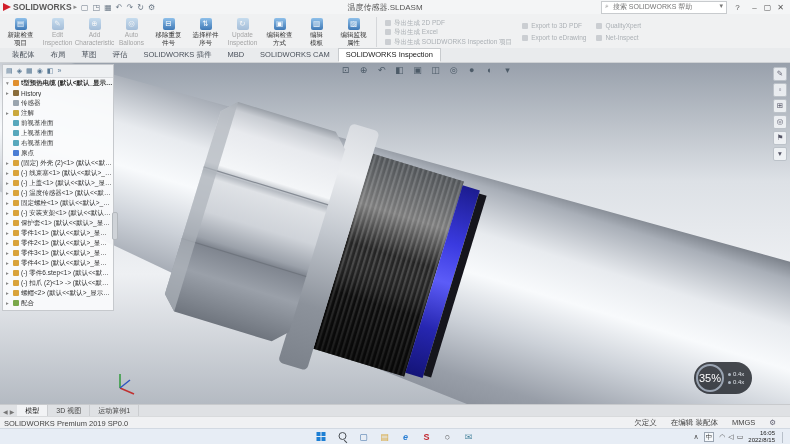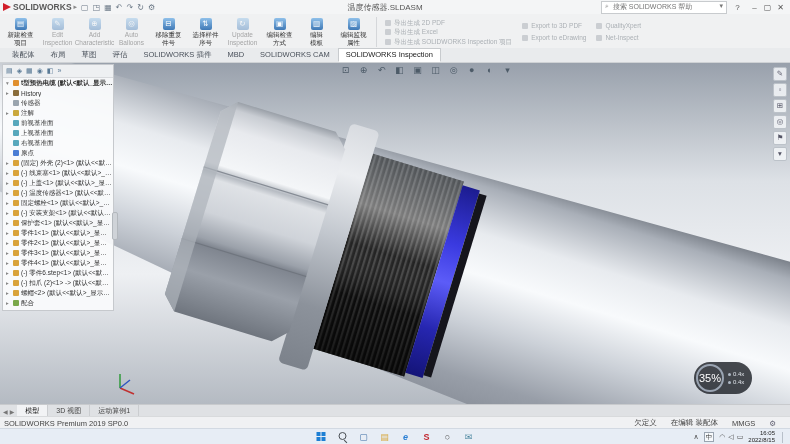--- a/index.html
+++ b/index.html
@@ -73,21 +73,21 @@
   .ov-row{display:flex;align-items:center;gap:2px;font-size:6px;color:#dfe4ea;line-height:7px}
   .ov-dot{width:3px;height:3px;border-radius:50%;background:#aeb8c4}
 
   
   .doctabs{position:absolute;top:404px;left:0;right:0;height:12px;background:#dfe1e4;border-top:1px solid #c8cacd;display:flex;align-items:stretch;font-size:7px;color:#444;z-index:40}
   .dt-nav{display:flex;align-items:center;padding:0 3px;gap:2px;color:#777;font-size:6px}
   .dtab{display:flex;align-items:center;padding:0 8px;border-right:1px solid #cbcdd0;cursor:pointer;white-space:nowrap}
   .dtab.active{background:#f2f3f5;color:#111}
 
   .statusbar{position:absolute;top:416px;left:0;right:0;height:12px;background:#f0f1f3;border-top:1px solid #d8dadc;display:flex;align-items:center;padding:0 4px;font-size:7.5px;color:#444;z-index:40}
-  .sb-right{margin-left:auto;display:flex;gap:14px;padding-right:10px;align-items:center}
+  .sb-right{margin-left:auto;display:flex;gap:14px;padding-right:10px;align-items:flex-start}
   .status-item{white-space:nowrap}
   .status-item.gear{color:#667}
 
   
   .taskbar{position:absolute;top:428px;left:0;right:0;height:16px;background:#e7edf5;border-top:1px solid #d2d9e2;z-index:40}
   .tb-icons{position:absolute;left:50%;top:0;bottom:0;transform:translateX(-50%);display:flex;gap:9px;align-items:center}
   .tbi{display:flex;align-items:center;justify-content:center;width:12px;height:12px;cursor:pointer}
   .tbg{font-size:9px;line-height:12px;color:#555}
   .tb-win{position:relative}
   .tb-win::before{content:"";position:absolute;left:1px;top:1px;width:4px;height:4px;background:#1d7fd4;box-shadow:5px 0 0 #1d7fd4,0 5px 0 #1d7fd4,5px 5px 0 #1d7fd4}

